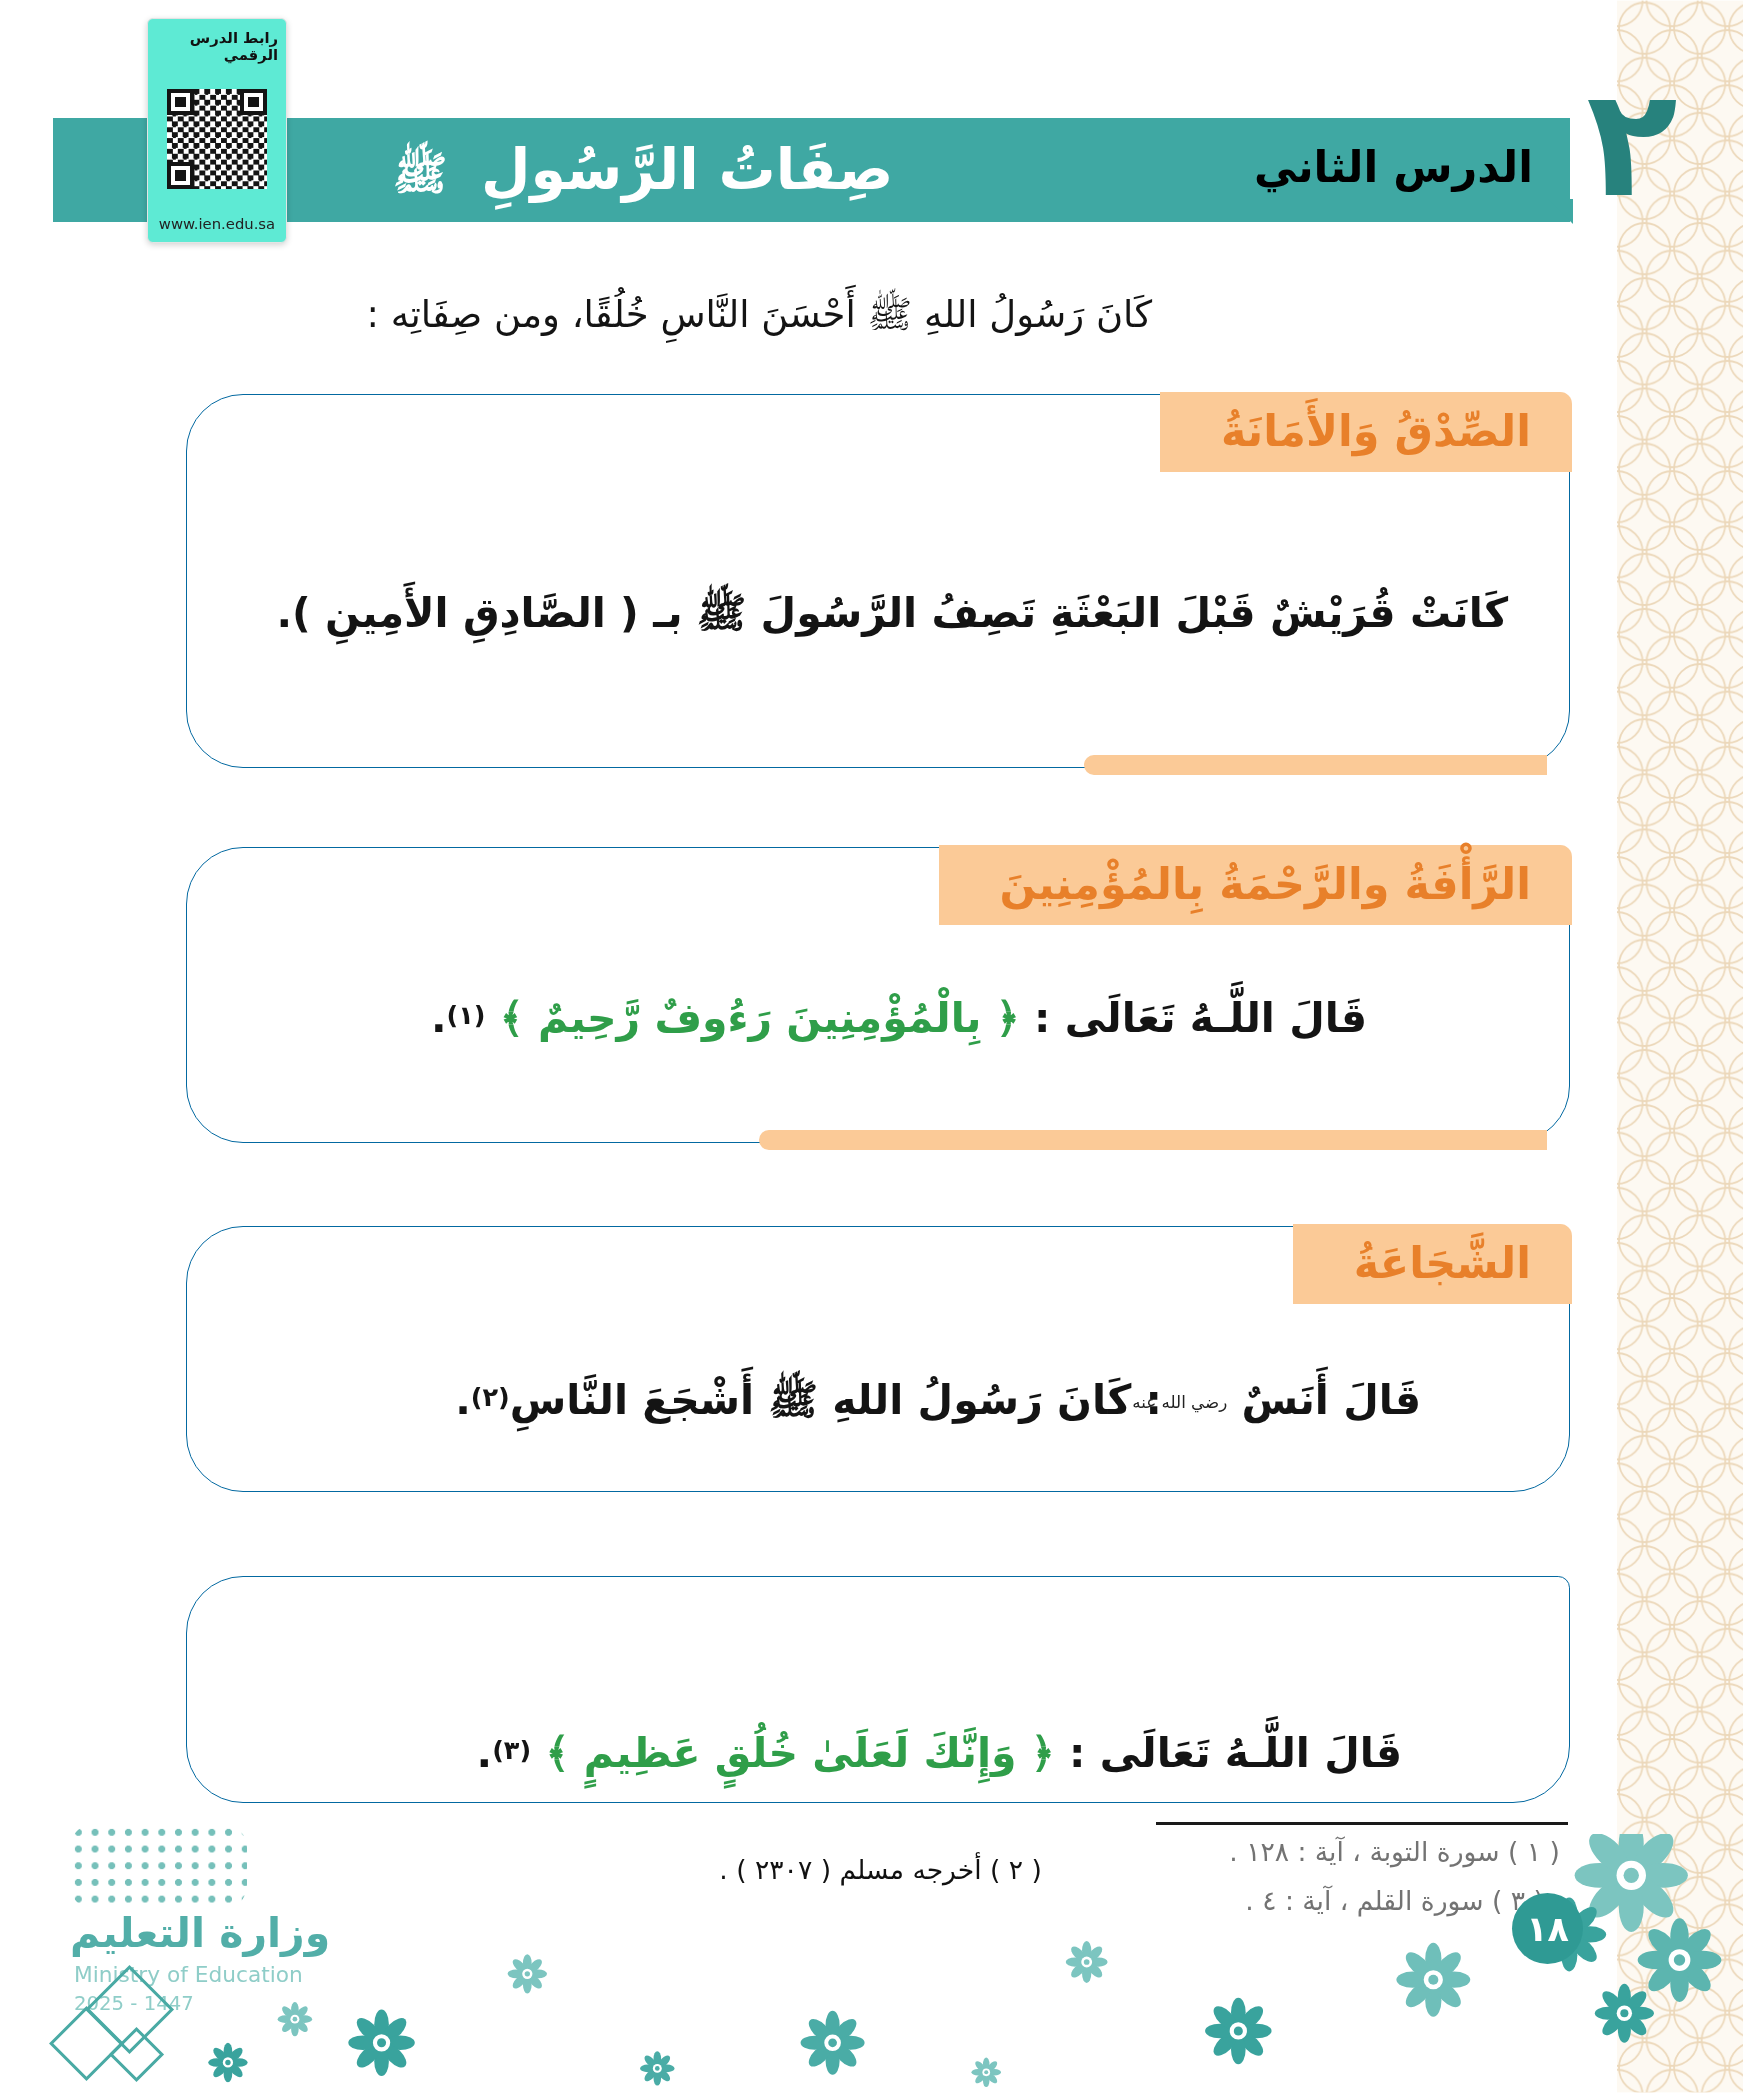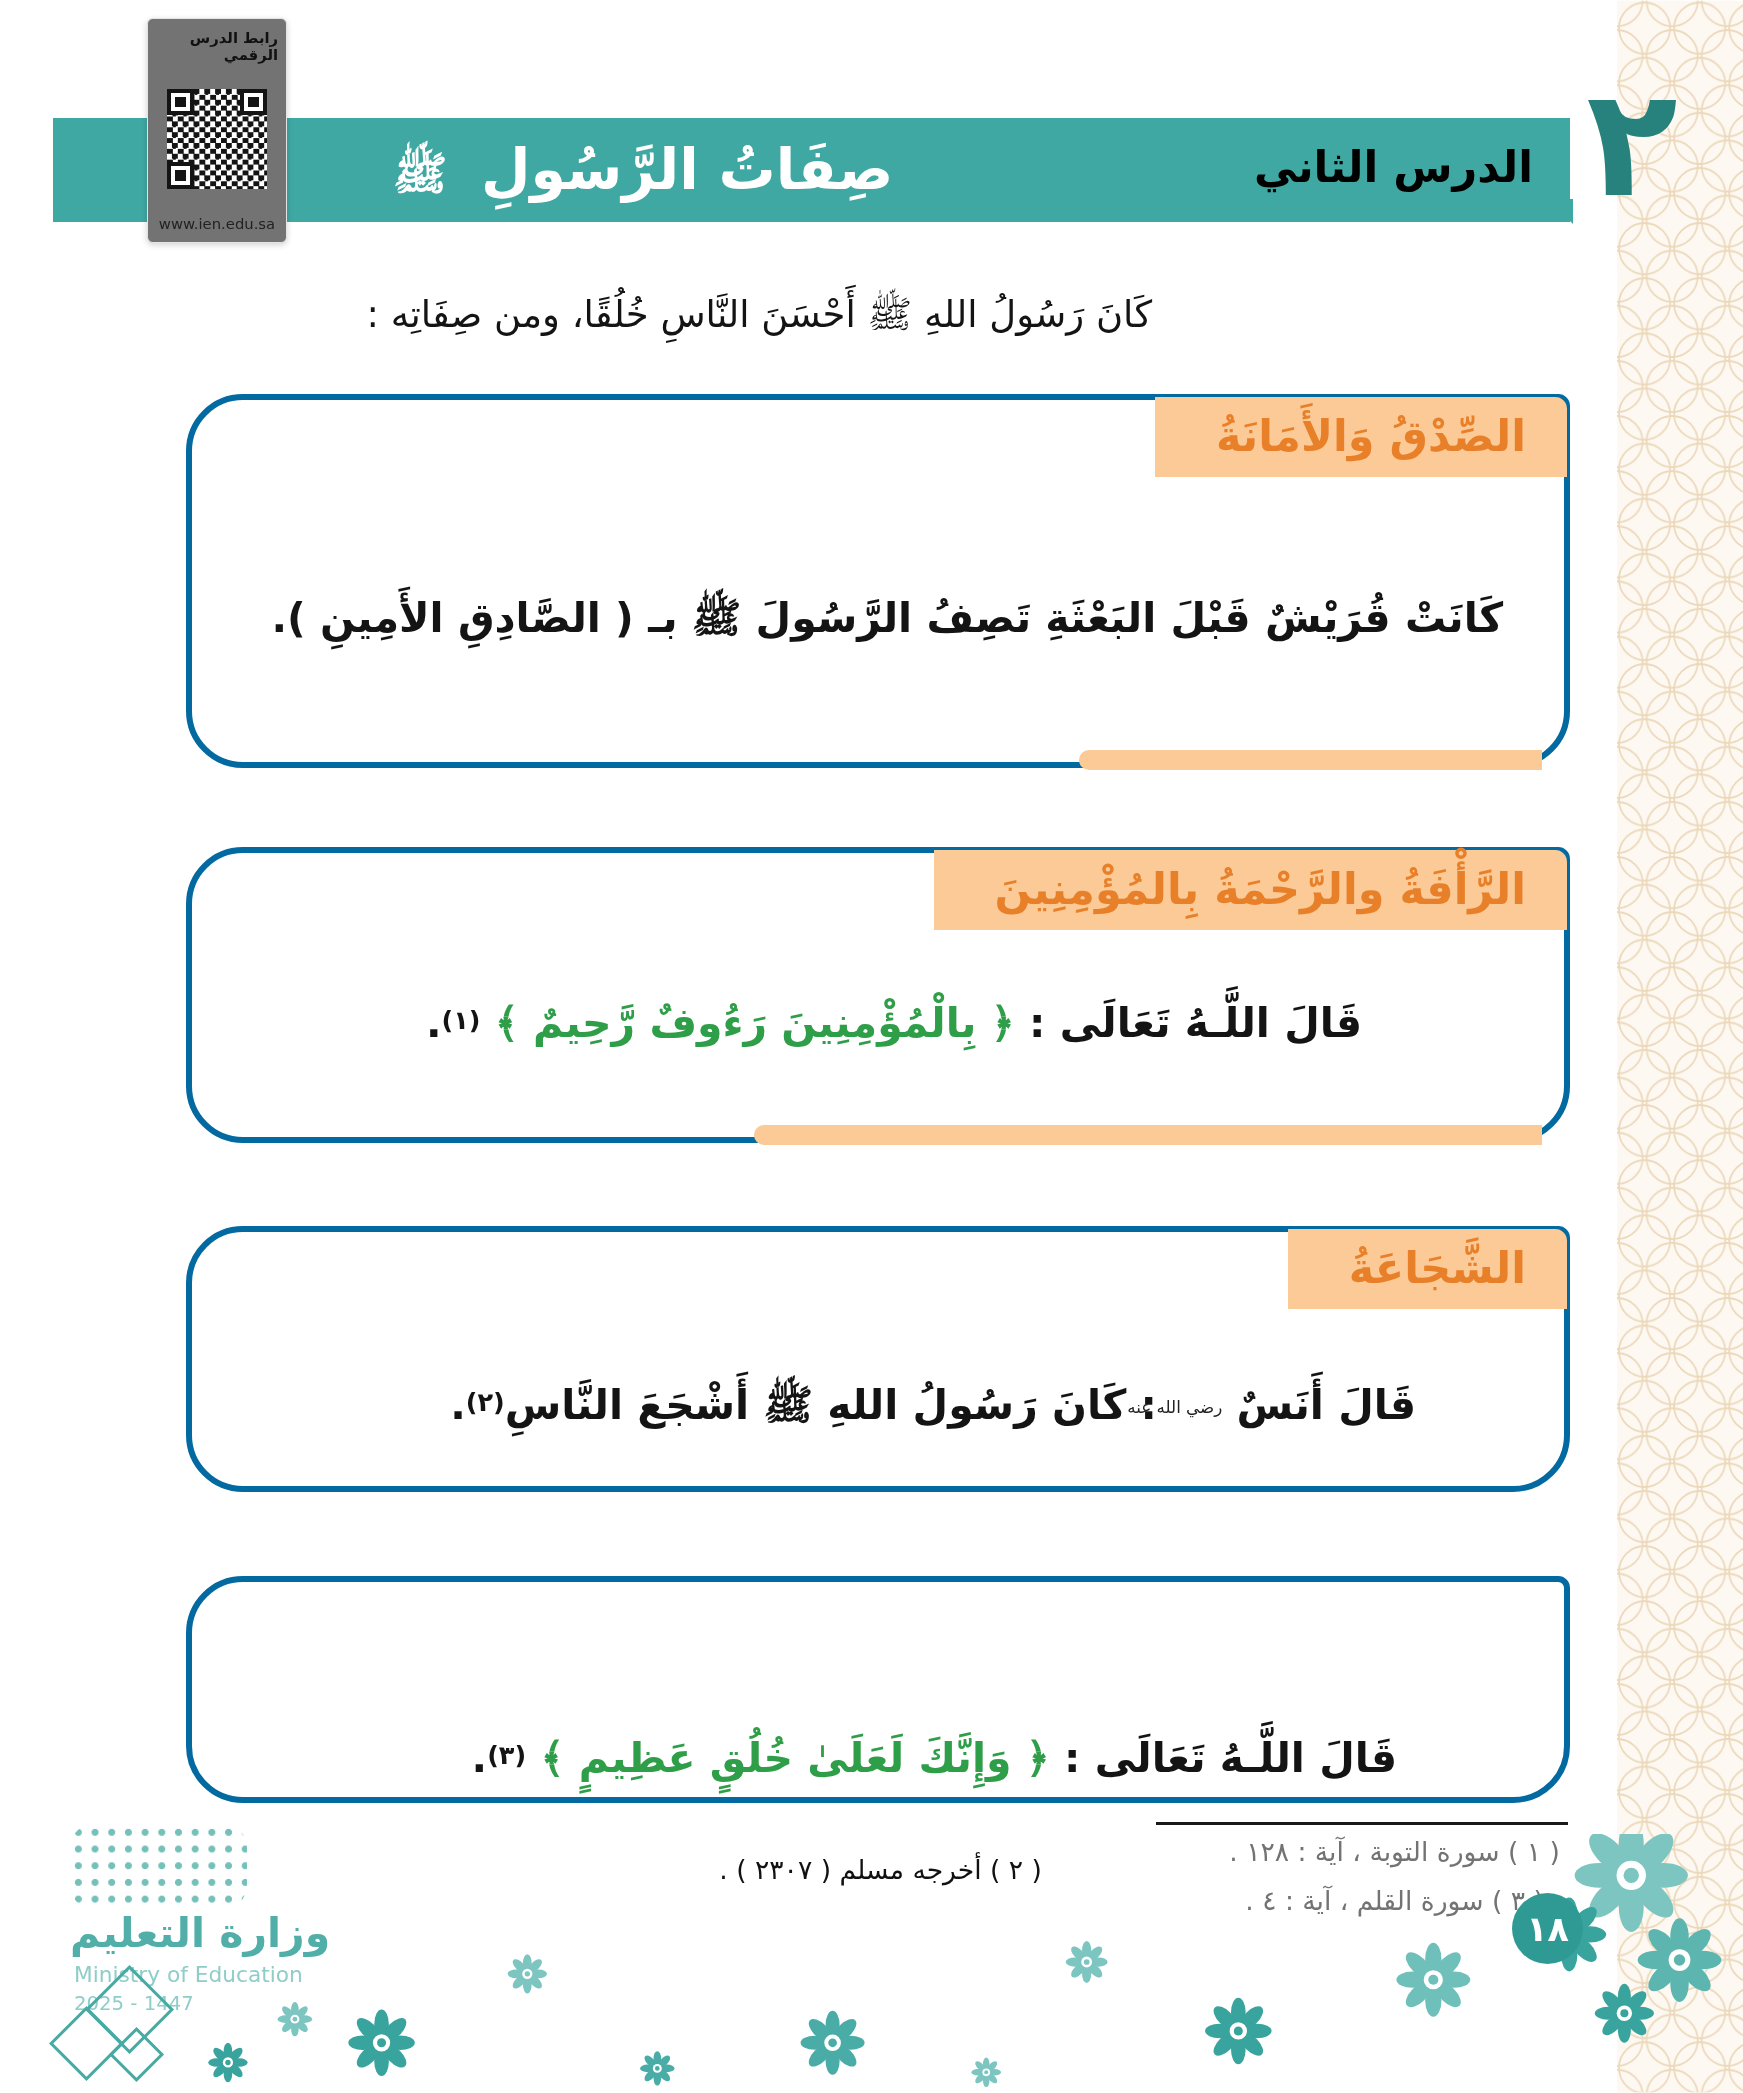--- a/index.html
+++ b/index.html
@@ -14,37 +14,37 @@
   .lesson-badge { position:absolute; top:23.6px; right:37px; color:#000000; font-size:43px; font-weight:bold; }
   .lesson-title { position:absolute; top:120px; left:394px; width:532px; height:99px; color:#ffffff;
                   font-size:57px; font-weight:bold; text-align:left; line-height:99px; white-space:nowrap; }
   .lesson-title .honorific { font-size:45px; margin-right:13.8px; vertical-align:middle; }
   .lesson-number { position:absolute; top:61px; left:1574px; width:118px; color:#27827d;
                    font-size:150px; font-weight:bold; line-height:1.1; text-align:center; z-index:3; }
   .num-notch { position:absolute; left:1549px; top:199px; width:0; height:0;
                border-top:25.6px solid #3fa8a3; border-left:25.6px solid transparent; }
 
   
-  .qr-card { position:absolute; top:17.7px; left:148px; width:140px; height:225px; background:#737373;
+  .qr-card { position:absolute; top:17.7px; left:148px; width:140px; height:225px; background:#5eead4;
              border:1px solid #e4e4e4; border-radius:5.9px; box-shadow:0 2px 5.9px rgba(0,0,0,.18);
              display:flex; flex-direction:column; align-items:center; justify-content:space-between;
              padding:9.9px 7.9px; z-index:4; }
   .qr-label { font-size:14.8px; font-weight:bold; color:#111; }
   .qr-code { position:relative; width:100px; height:100px;
              background: repeating-conic-gradient(#141414 0% 25%, #ffffff 0% 50%) 0 0 / 10.8px 10.8px; }
   .qr-marker { position:absolute; width:26.6px; height:26.6px; border:4.9px solid #141414; background:#ffffff; }
   .qr-marker::after { content:""; position:absolute; inset:3.9px; background:#141414; }
   .qr-tl { top:0; left:0; } .qr-tr { top:0; right:0; } .qr-bl { bottom:0; left:0; }
   .qr-url { font-size:14.8px; color:#222; direction:ltr; }
 
   
   .intro { position:absolute; top:292px; right:591px; font-size:37px; font-weight:normal; color:#141414; white-space:nowrap; }
 
   
-  .card { position:absolute; left:187px; width:1384px; border:6px solid #0369a1;
+  .card { position:absolute; left:187px; width:1384px; border:1px solid #0369a1;
           border-radius:57px 11.8px 57px 57px; background:#ffffff; }
   .card-label { position:absolute; top:-3px; right:-3px; background:#fbca97; color:#e8802a;
                 font-size:43px; font-weight:bold; padding:13.8px 41px 15.8px 61px;
                 border-radius:0 11.8px 0 0; white-space:nowrap; }
   .card-body { position:absolute; text-align:right; font-size:41px; font-weight:bold; color:#141414; white-space:nowrap; }
   .card-tail { position:absolute; bottom:-7.9px; right:21.7px; height:19.7px; background:#fbca97;
                border-radius:9.9px 0 0 9.9px; }
   .s1 { top:394px; height:374px; }
   .s1 .card-body { top:193px; right:61px; }
   .s1 .card-tail { width:463px; }

